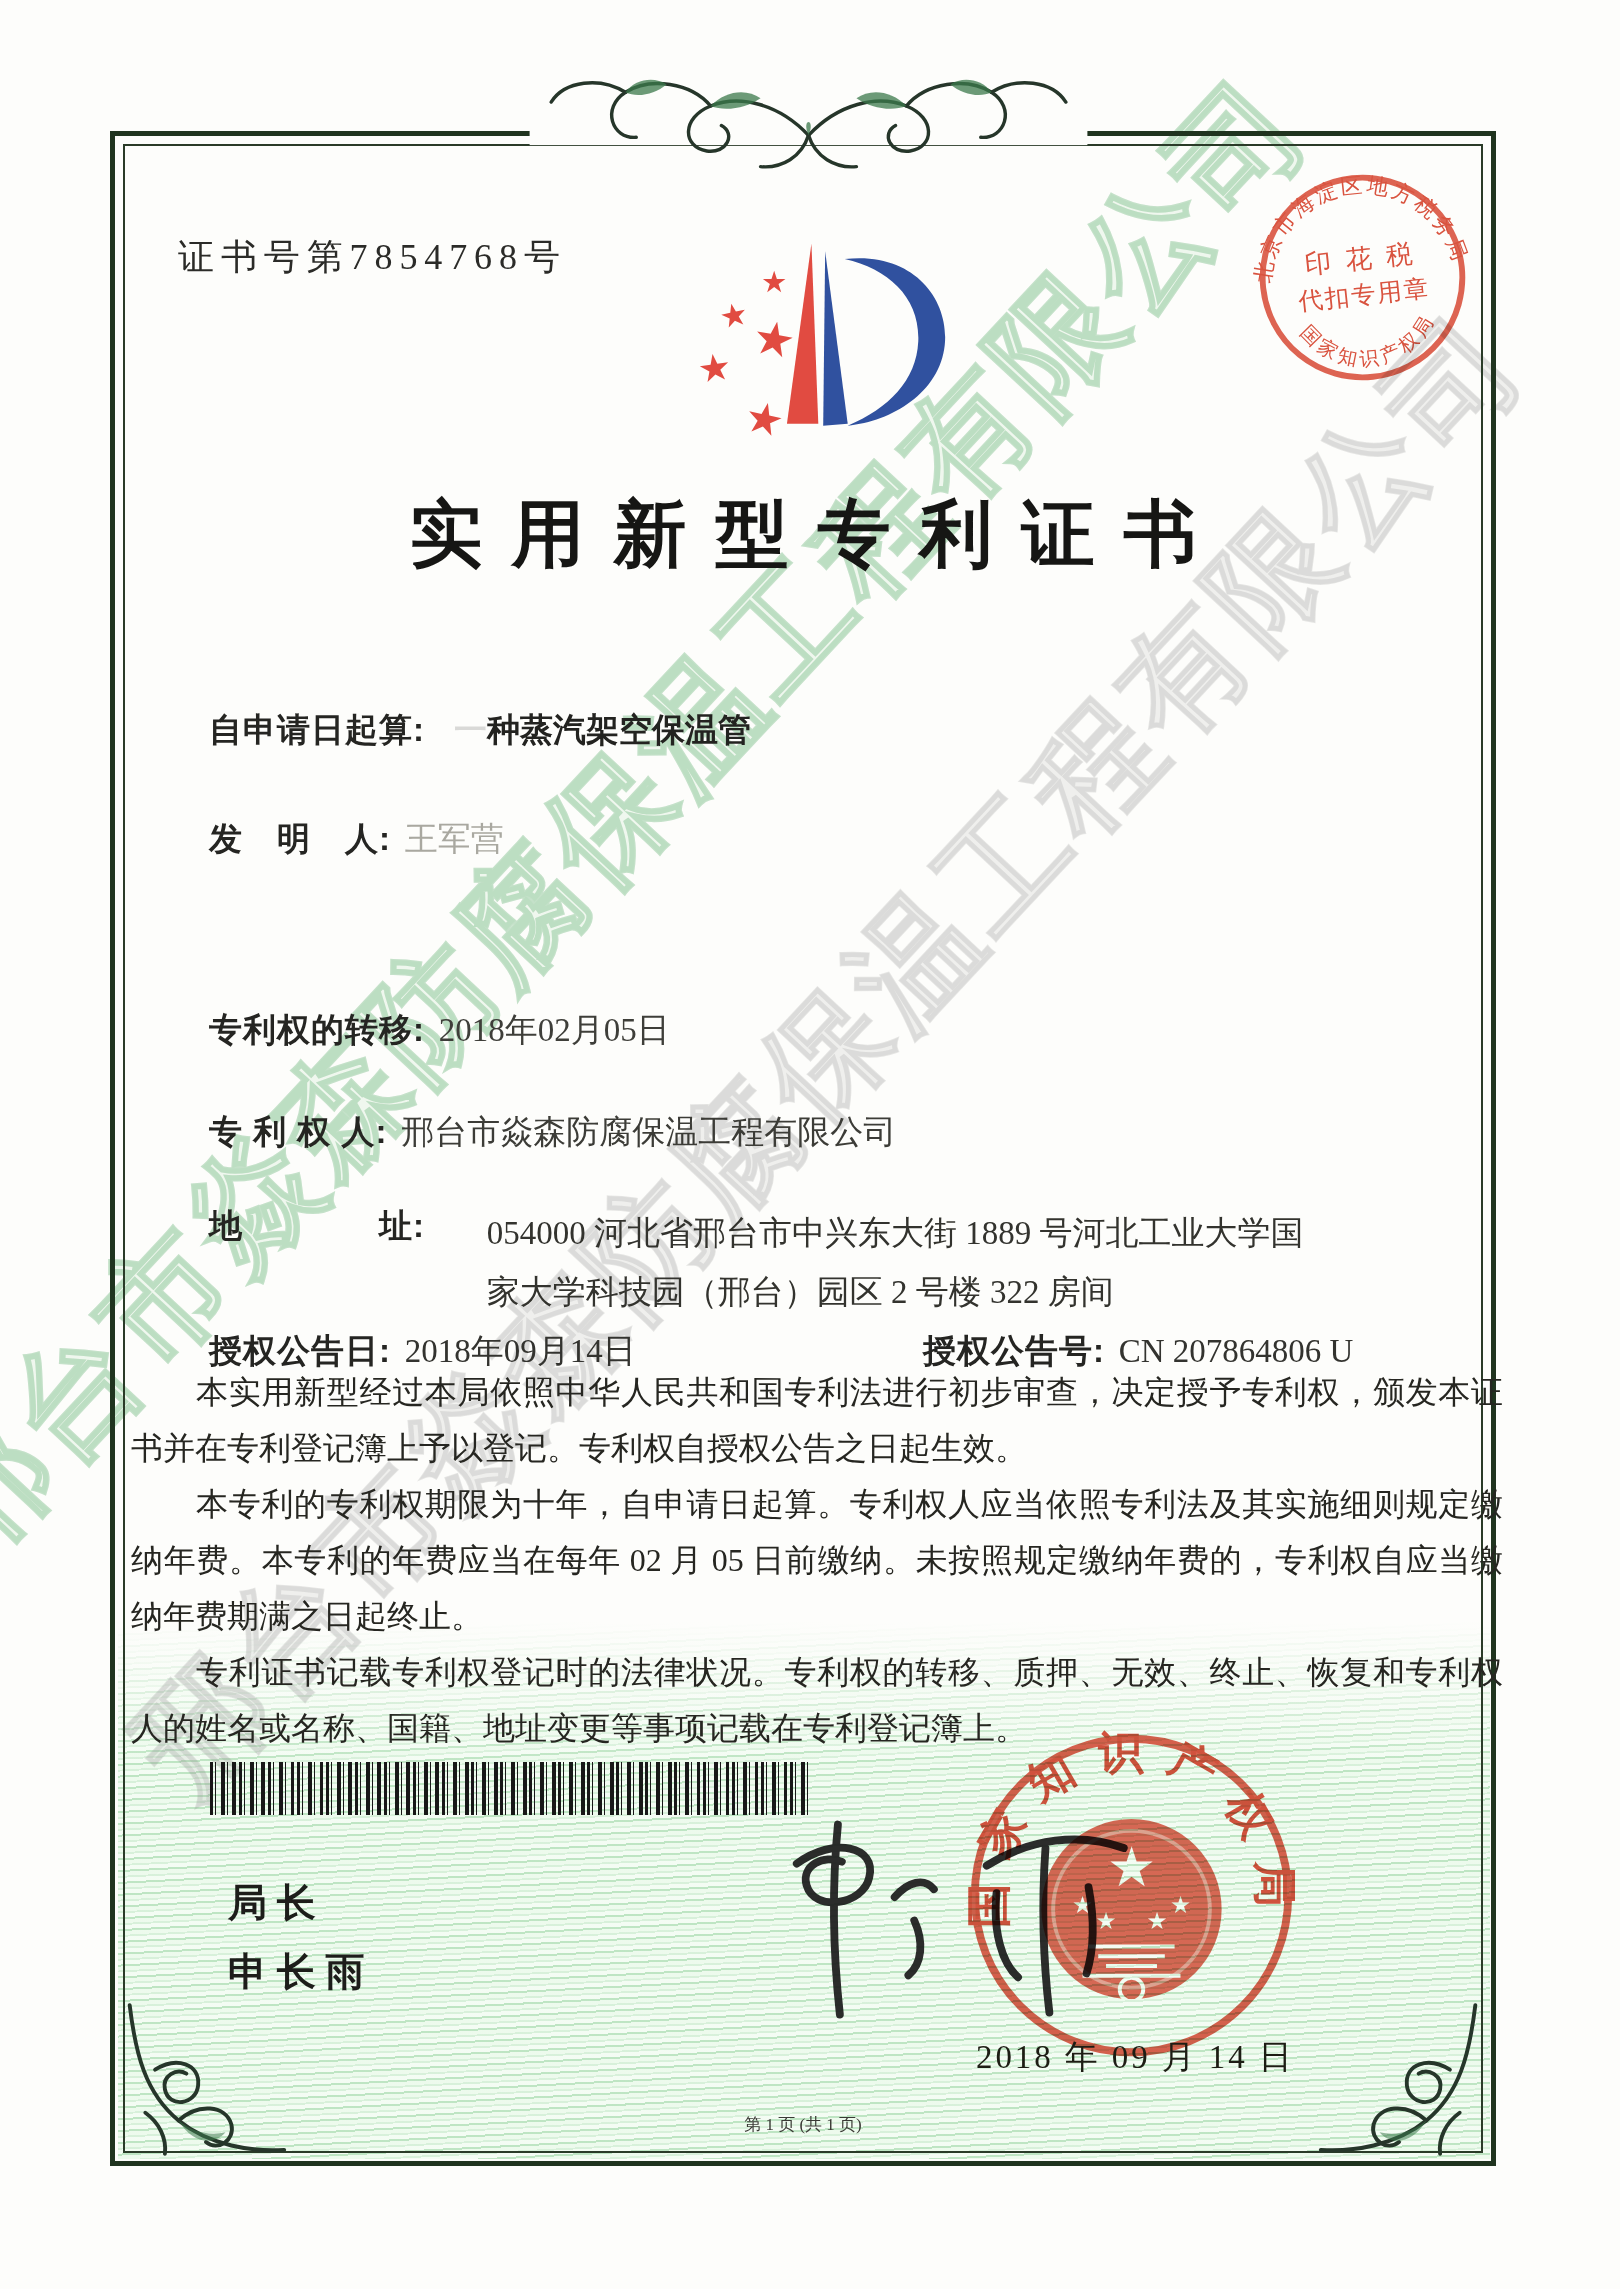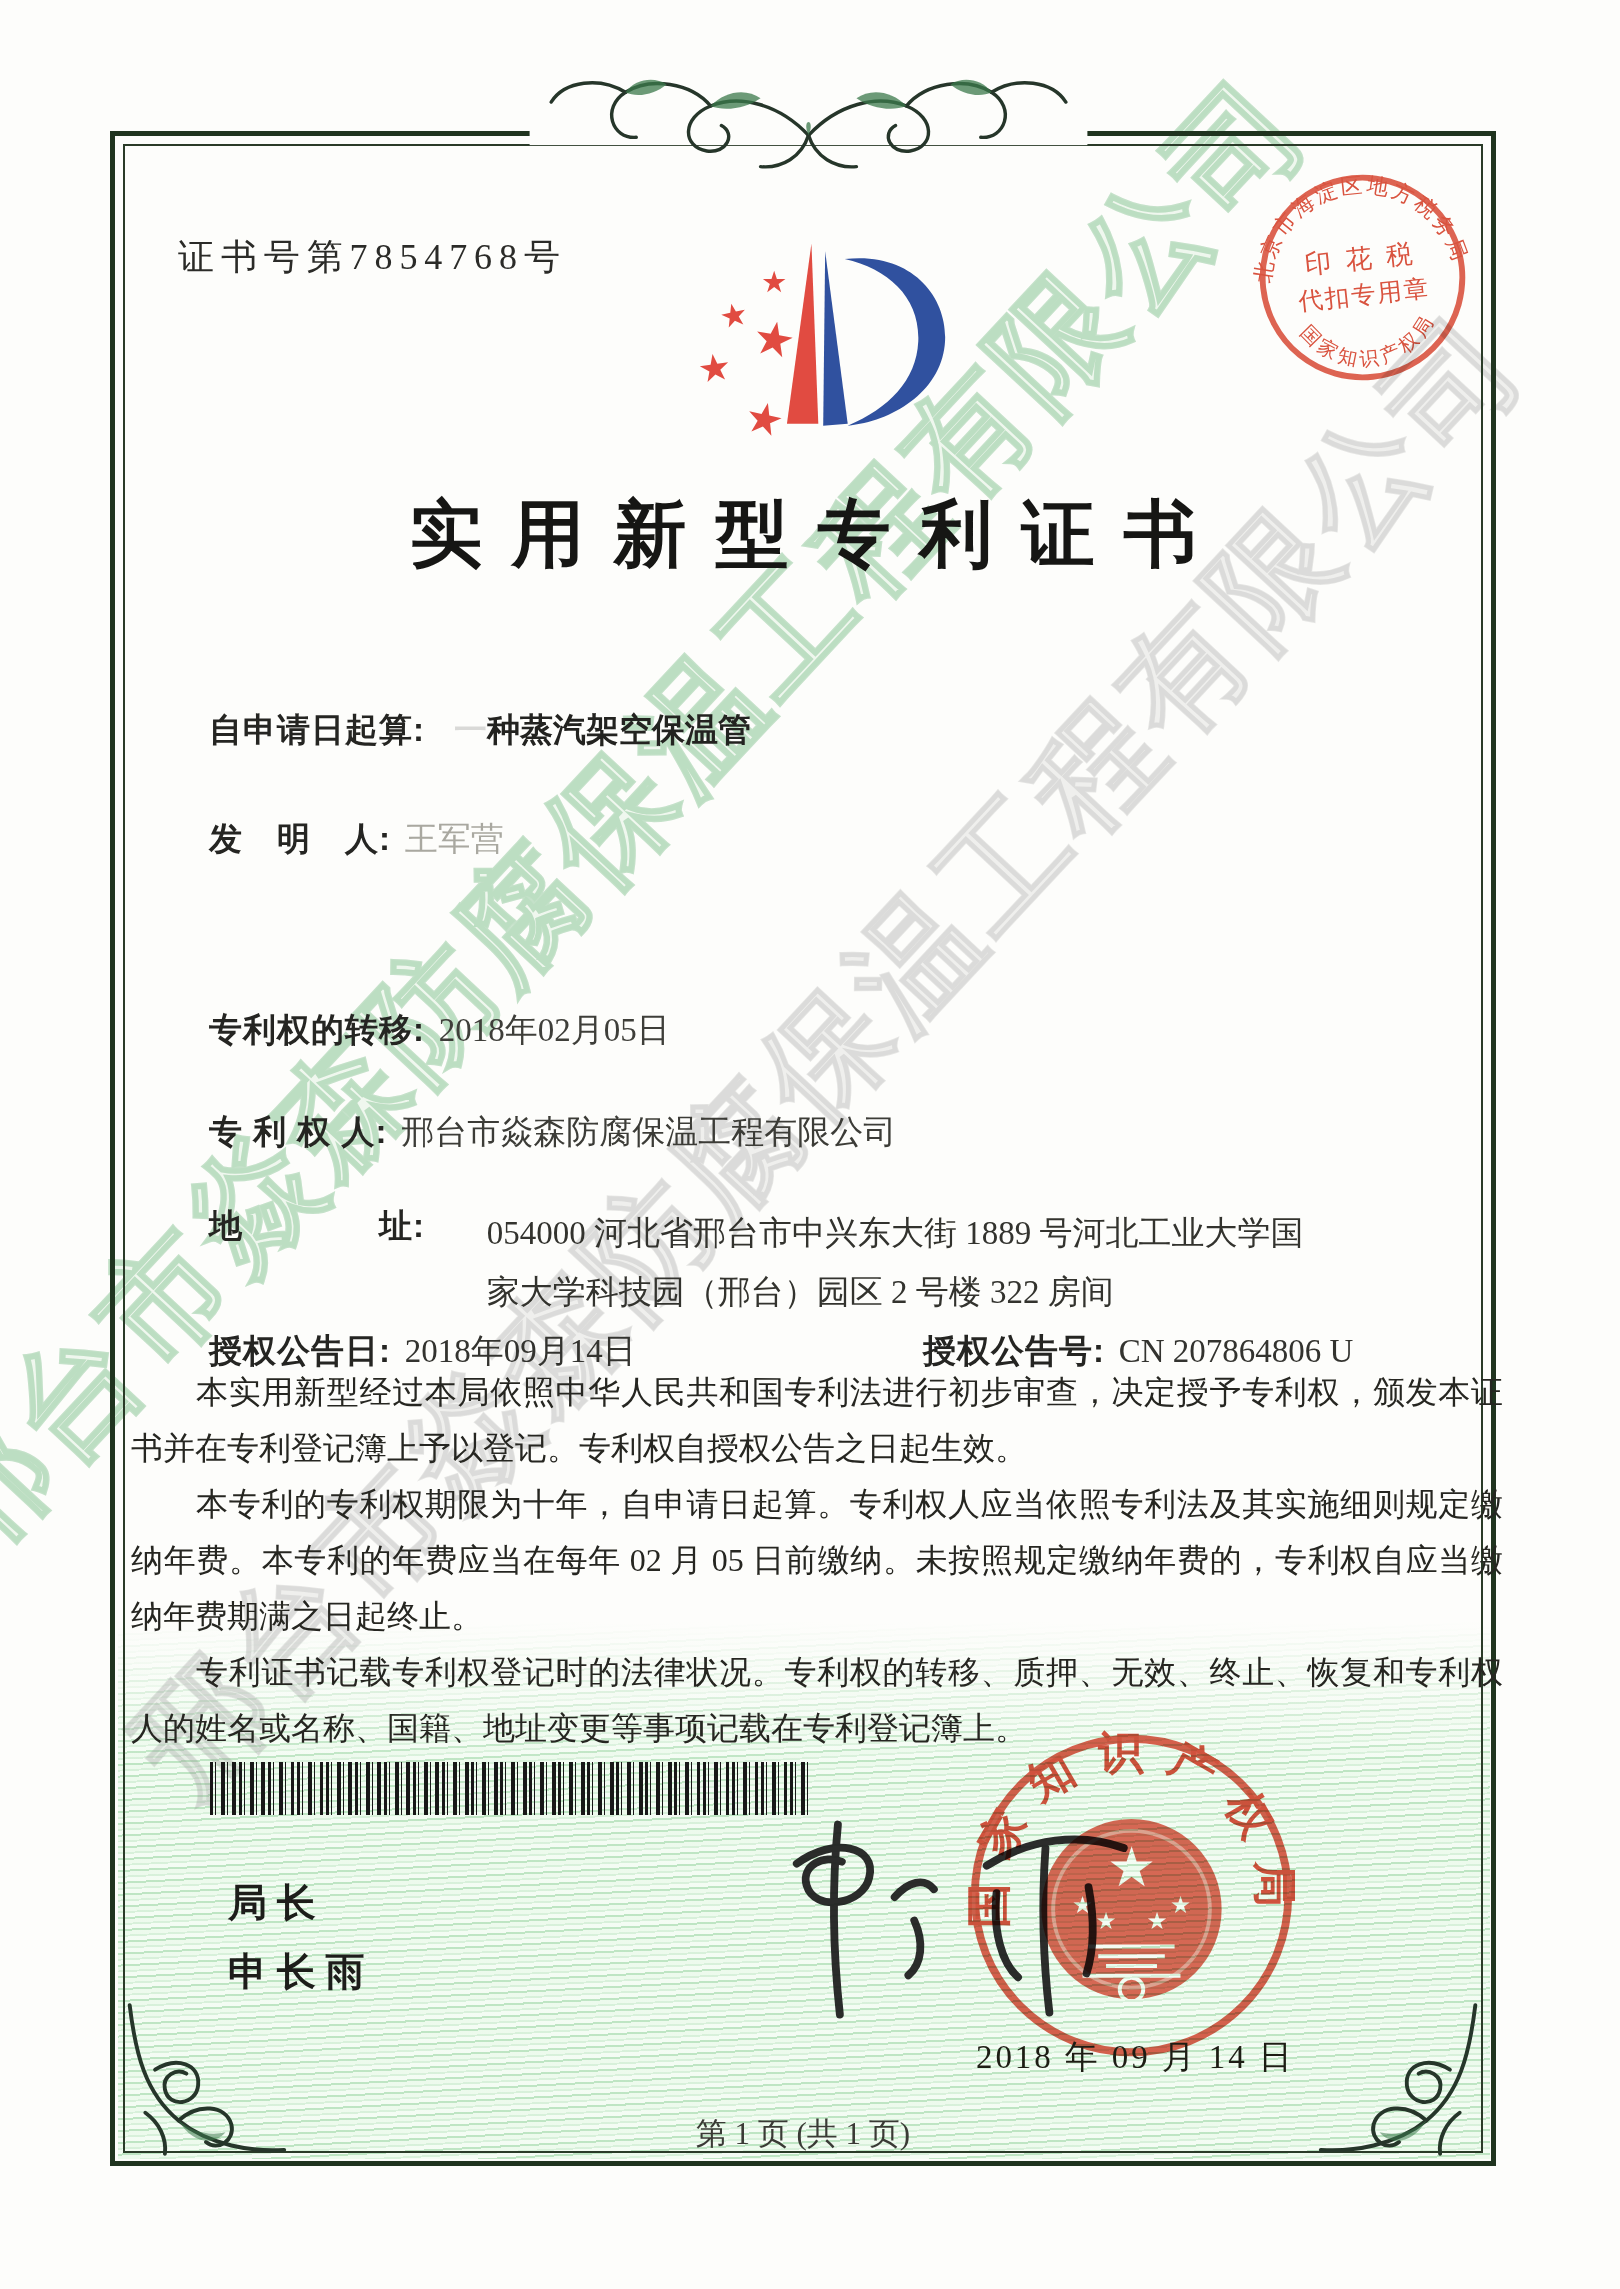--- a/index.html
+++ b/index.html
@@ -100,21 +100,21 @@
   }
   .director-title{top:1876px;}
   .director-name{top:1945px;}
   .signature{position:absolute;left:740px;top:1803px;z-index:6;}
   .stamp-date{
     position:absolute;left:976px;top:2035px;z-index:7;
     font-size:33px;color:#1d1d14;letter-spacing:2.9px;
   }
   .footer{
     position:absolute;left:110px;top:2113px;width:1386px;z-index:5;
-    text-align:center;font-size:31px;color:#3a3a35;
+    text-align:center;font-size:17px;color:#3a3a35;
   }
   svg text{font-family:"Liberation Serif",serif;}
 </style>
 </head>
 <body>
 
 <div class="page">
 
   <div class="guilloche"></div>
 

